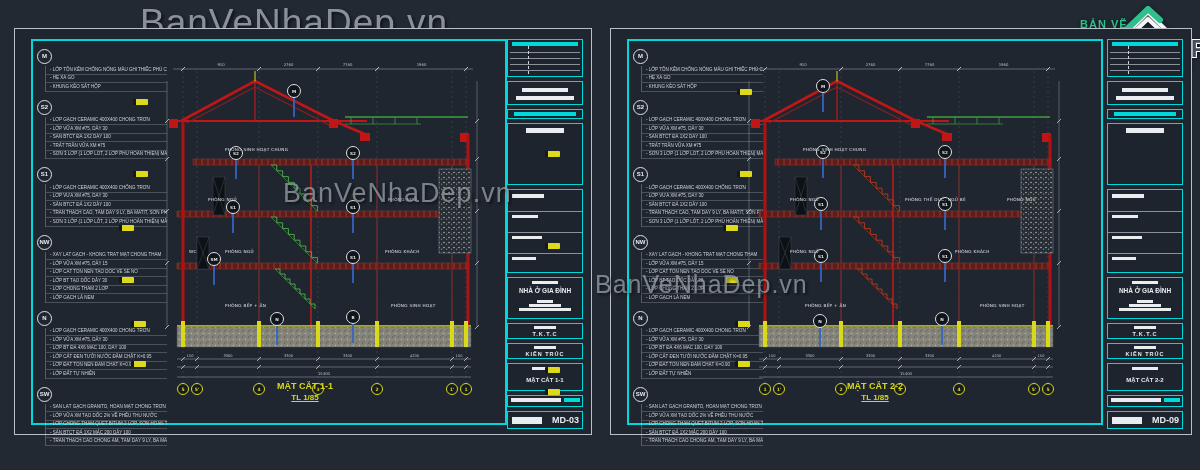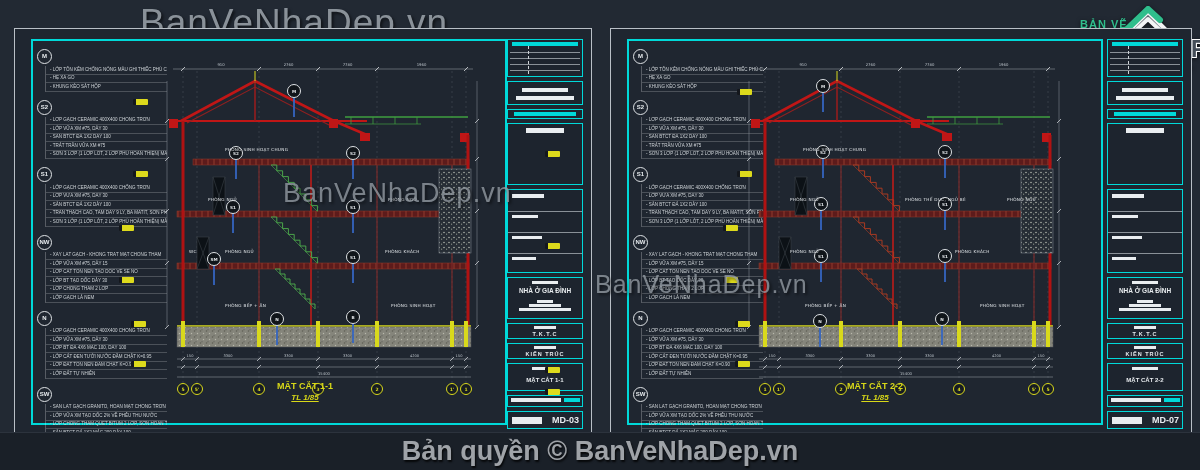--- a/index.html
+++ b/index.html
@@ -40,21 +40,21 @@
   .nlines li{font-size:4.5px;line-height:1.45;color:#cfd4d8;
              border-bottom:0.5px solid rgba(255,255,255,.20);padding:0.5px 0 0.5px 4px;white-space:nowrap;overflow:hidden;}
   .nlines li::before{content:"- ";}
   
   svg.draw{position:absolute;top:12px;width:340px;height:360px;overflow:visible;}
   .s0 svg.draw{left:148px;} .s1 svg.draw{left:134px;}
   svg.draw text{font-family:"DejaVu Sans",sans-serif;}
   
   .seclabel{position:absolute;top:352px;color:#d8d818;font-weight:bold;font-size:9px;text-align:center;line-height:1.3;}
   .s0 .seclabel{left:262px;} .s1 .seclabel{left:236px;}
-  .seclabel .scale{text-decoration:underline;font-size:8px;font-style:italic;}
+  .seclabel .scale{text-decoration:underline;font-size:8px;}
   
   .flag{position:absolute;width:15px;height:6px;border-radius:1px;
         background:linear-gradient(90deg,#14171c 0 3px,#ddda1c 3px);}
   
   .tblock{position:absolute;right:4px;top:10px;width:80px;height:392px;}
   .tb{position:absolute;left:0;width:76px;border:1.5px solid #00d9d9;background:#1d242e;box-sizing:border-box;}
   .bar{position:absolute;background:#e9edf0;height:4px;}
   .cbar{position:absolute;background:#00d9d9;}
   .tb .txt{position:absolute;width:100%;text-align:center;color:#e8ecef;font-weight:bold;}
   .rev{top:0;height:38px;}
@@ -745,30 +745,27 @@
       <div class="tb mc">
         <div class="bar" style="left:24px;top:3px;width:26px;height:3px"></div>
         <div class="txt" style="top:13px;font-size:6px">MẶT CẮT 2-2</div>
       </div>
       <div class="tb brs">
         <div class="bar" style="left:3px;top:2px;width:50px"></div>
         <div class="cbar" style="left:56px;top:2px;width:16px;height:4px"></div>
       </div>
       <div class="tb md">
         <div class="bar" style="left:4px;top:5px;width:30px;height:7px"></div>
-        <div class="txt" style="right:3px;top:3px;width:auto;font-size:9px">MD-07</div>
+        <div class="txt" style="right:3px;top:3px;width:auto;font-size:9px">MD-09</div>
       </div>
     </div>
   <div class="flag" style="left: 126px; top: 60px;"></div>
       <div class="flag" style="left: 126px; top: 142px;"></div>
       <div class="flag" style="left: 112px; top: 196px;"></div>
       <div class="flag" style="left: 112px; top: 248px;"></div>
       <div class="flag" style="left: 124px; top: 292px;"></div>
       <div class="flag" style="left: 124px; top: 332px;"></div>
     </section>
 
   <div class="wm wm-s1">BanVeNhaDep.vn</div>
   <div class="wm wm-s2">BanVeNhaDep.vn</div>
 
-  <div class="footer">
-    <span>Bản quyền © BanVeNhaDep.vn</span>
-  </div>
 </div>
 
 </body></html>

